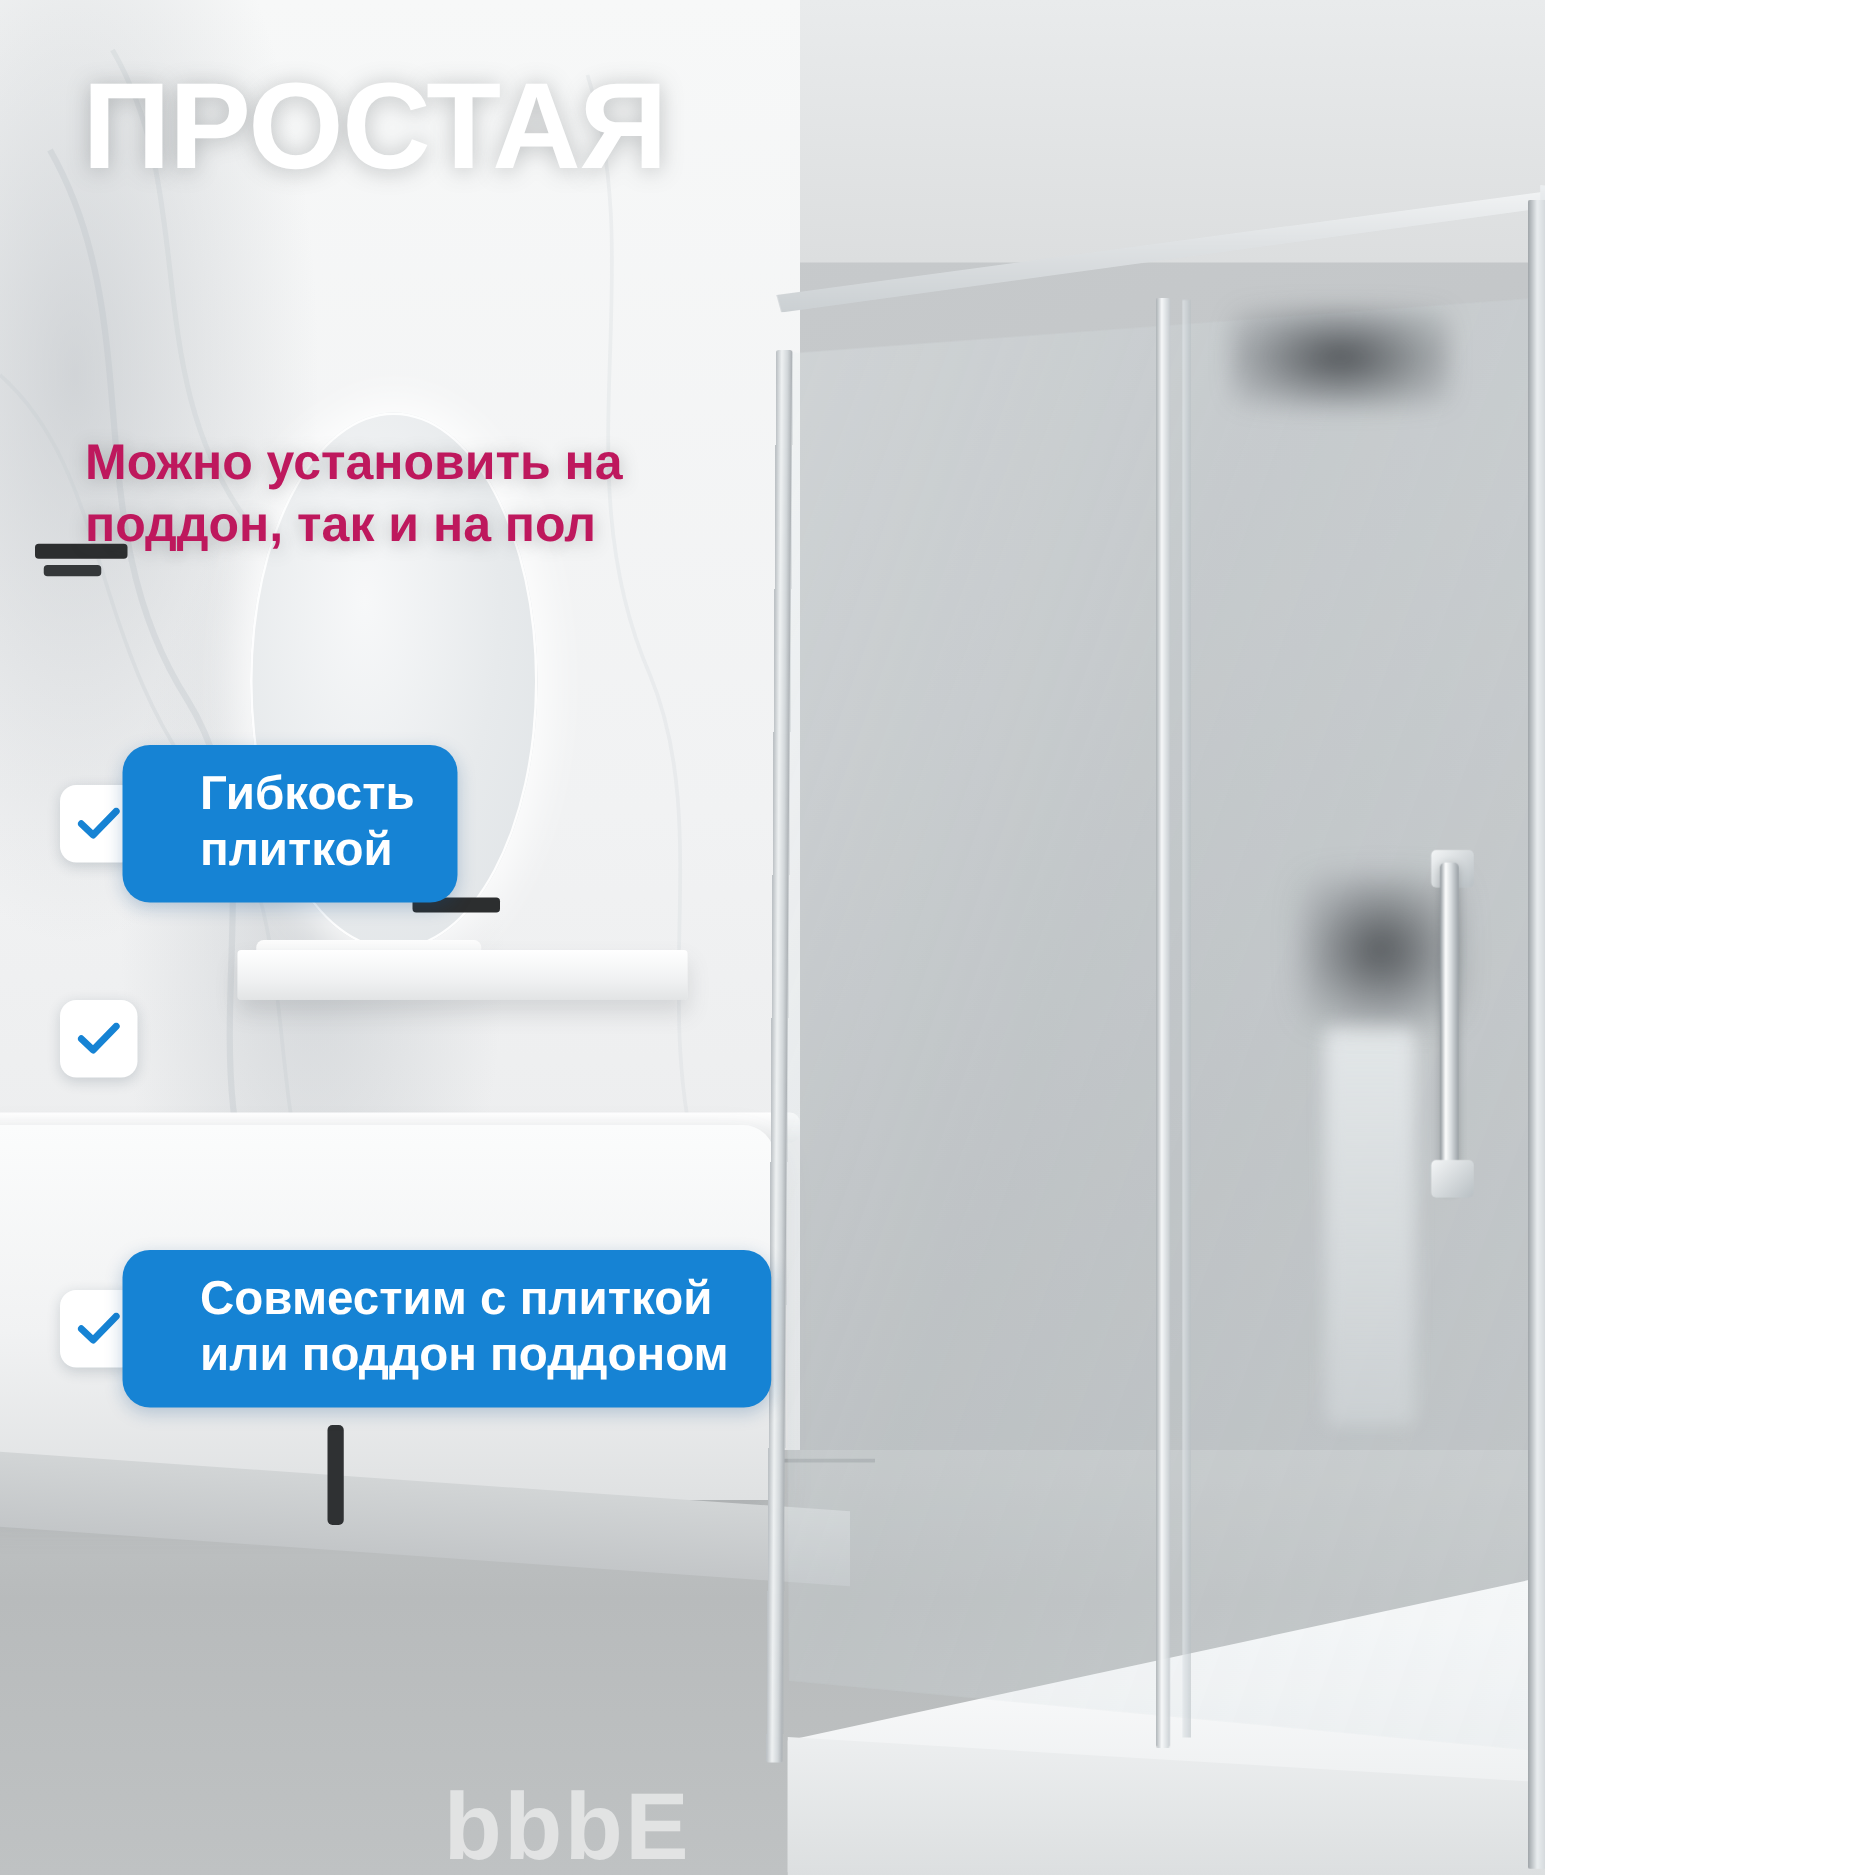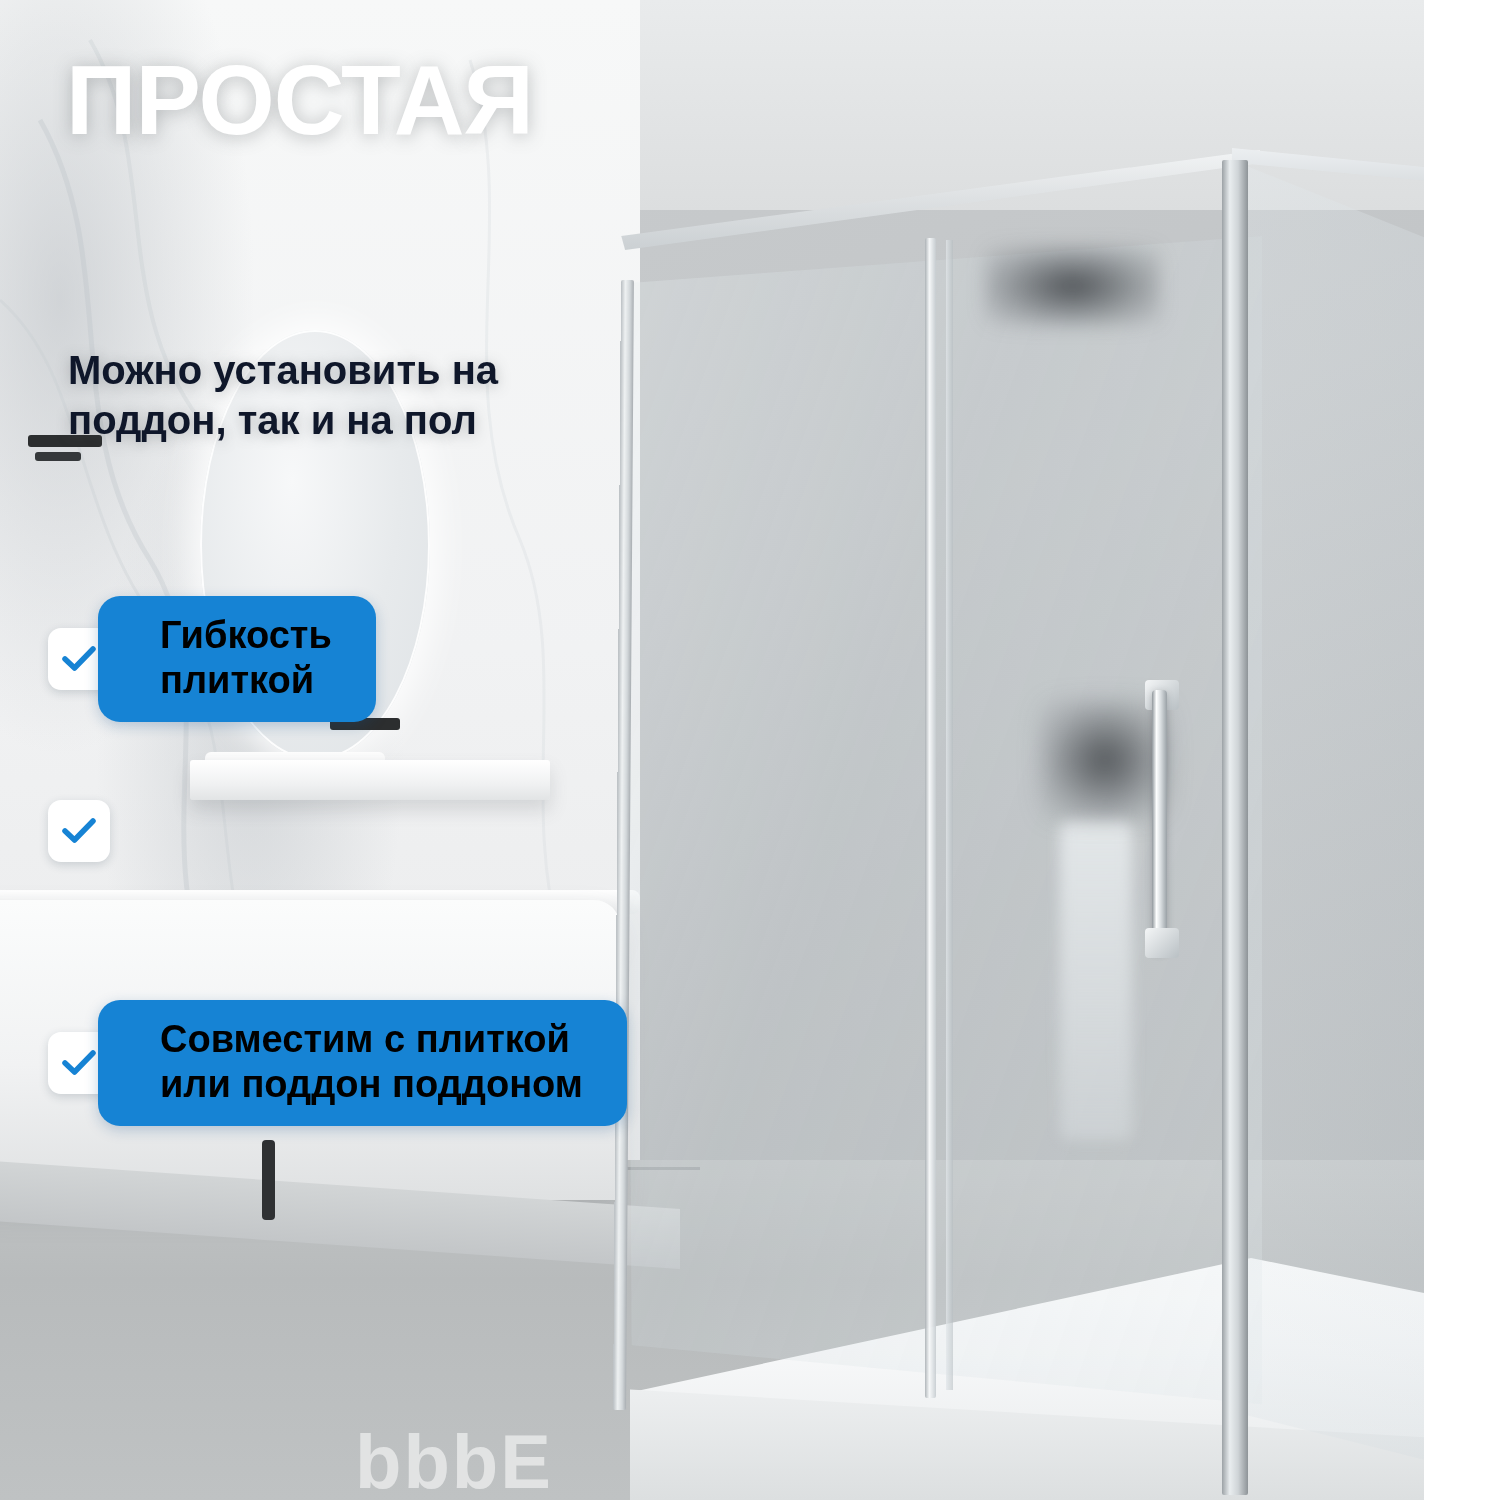--- a/index.html
+++ b/index.html
@@ -2,21 +2,21 @@
 <html lang="ru"><head>
 <meta charset="utf-8">
 <style>
   html, body {
     margin: 0;
     padding: 0;
     background: #ffffff;
   }
   .stage {
     position: relative;
-    width: 1424px;
+    width: 1236px;
     height: 1500px;
     overflow: hidden;
     font-family: "Liberation Sans", sans-serif;
     background: #d9dbdc;
   }
 
   
   .bg-base {
     position: absolute;
     inset: 0;
@@ -240,21 +240,21 @@
     font-weight: 700;
     font-size: 98px;
     line-height: 0.98;
     letter-spacing: -1px;
     text-shadow: 0 2px 18px rgba(80,85,90,0.35);
   }
   .headline .l2 { display: block; }
   .subhead {
     position: absolute;
     left: 68px; top: 345px;
-    color: #0f172a;
+    color: #be185d;
     font-weight: 600;
     font-size: 40px;
     line-height: 1.25;
     max-width: 580px;
     text-shadow: 0 2px 14px rgba(80,85,90,0.35);
   }
 
   
   .feature {
     position: absolute;
@@ -268,25 +268,25 @@
     background: #ffffff;
     border-radius: 13px;
     display: flex;
     align-items: center;
     justify-content: center;
     box-shadow: 0 3px 10px rgba(40,60,80,0.18);
   }
   .chk svg { display: block; }
   .pill {
     background: #1683d4;
-    color: #000000;
+    color: #ffffff;
     font-weight: 700;
     font-size: 38px;
     line-height: 1.18;
-    padding: 17px 44px 19px 34px;
+    padding: 17px 34px 19px 34px;
     border-radius: 22px;
     margin-left: -34px;
     padding-left: 62px;
     box-shadow: 0 4px 14px rgba(20,80,140,0.25);
   }
   .f1 { left: 48px; top: 596px; }
   .f2 { left: 48px; top: 800px; }
   .f3 { left: 48px; top: 1000px; }
 
   

